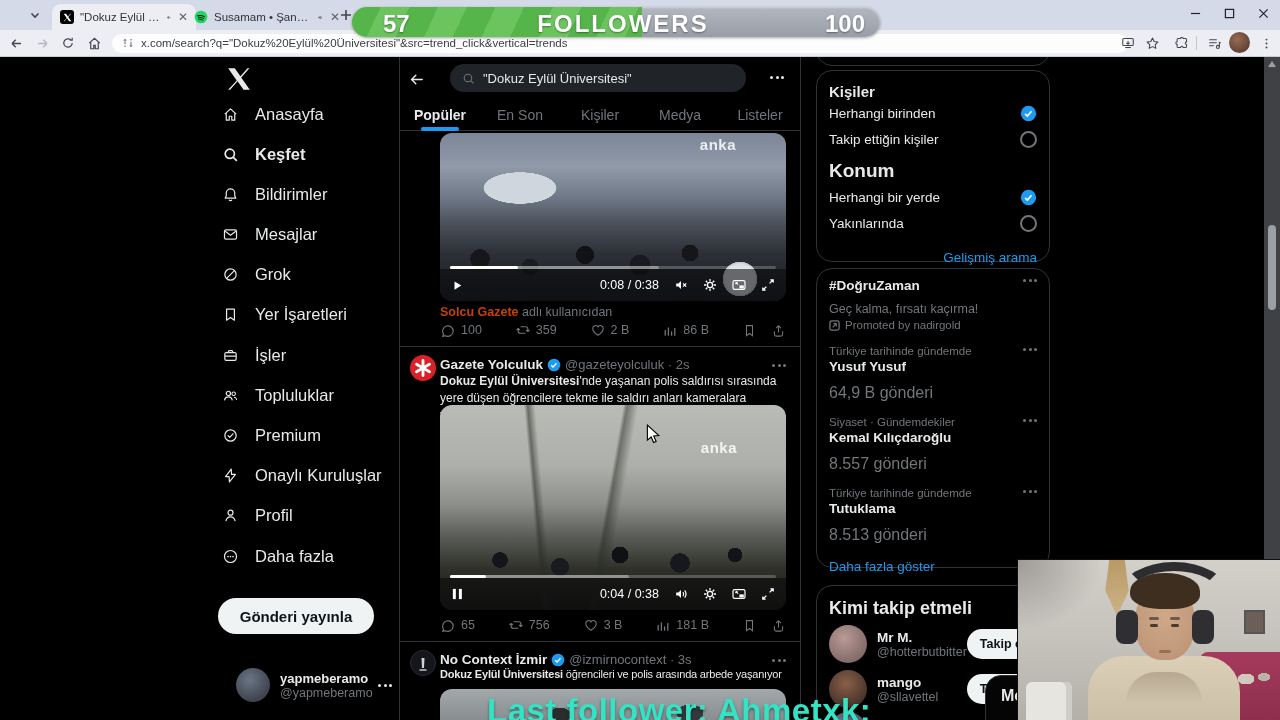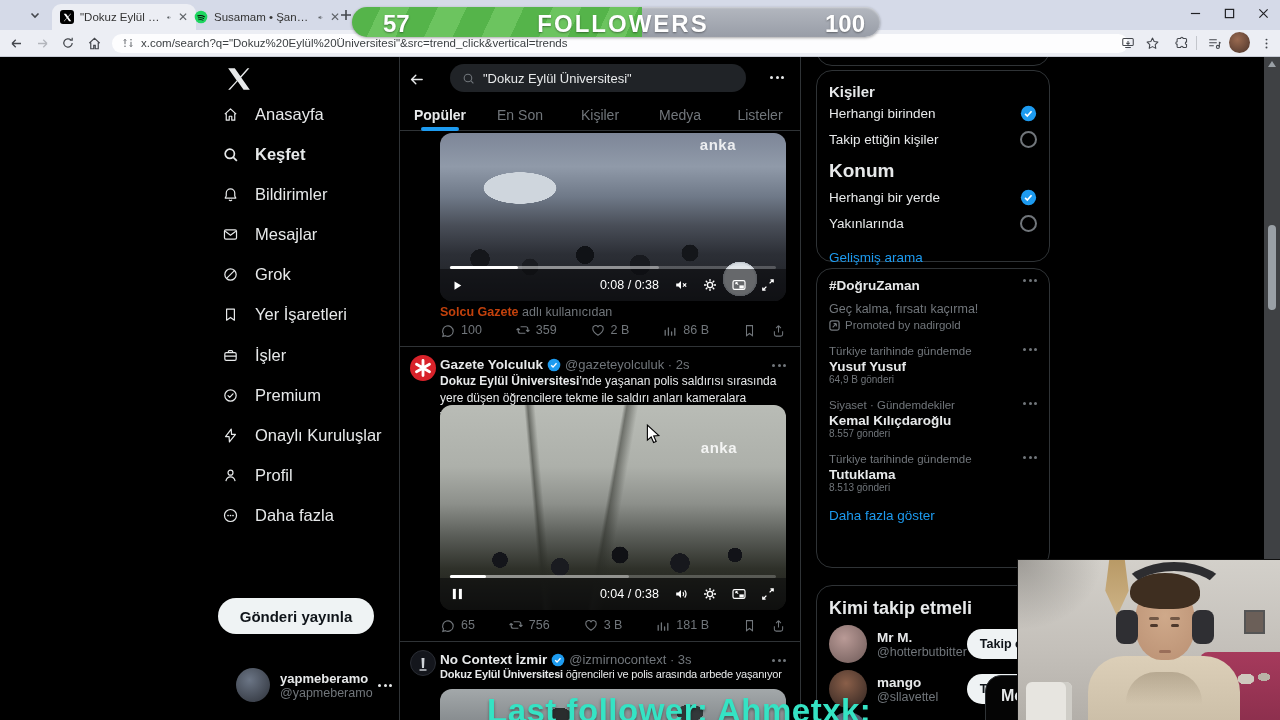--- a/index.html
+++ b/index.html
@@ -78,21 +78,21 @@
   
   .panel{position:absolute;left:816px;width:234px;border:1px solid #2f3336;border-radius:16px;box-sizing:border-box;background:#000;}
   .phead{font-weight:bold;font-size:18px;color:#e7e9ea;padding:12px 12px 4px;}
   .filtrow{display:flex;align-items:center;justify-content:space-between;padding:4.5px 12px;font-size:13.5px;color:#e7e9ea;}
   .fhdr{font-weight:bold;font-size:19px;color:#e7e9ea;padding:8px 12px 2px;}
   .ring{width:17px;height:17px;border:2px solid #71767b;border-radius:50%;box-sizing:border-box;}
   .bluelink{color:#1d9bf0;font-size:13.5px;padding:12px;}
   .trend{position:relative;padding:7px 12px;}
   .t-top{font-size:11.5px;color:#71767b;}
   .t-title{font-size:13.5px;font-weight:bold;color:#e7e9ea;margin-top:2px;}
-  .t-sub{font-size:10px;color:#71767b;margin-top:0;}
+  .t-sub{font-size:16px;color:#71767b;margin-top:10px;}
   .t-dots{position:absolute;right:12px;top:10px;}
   .promo{display:flex;align-items:center;gap:5px;font-size:11.5px;color:#71767b;margin-top:3px;}
   .fuser{position:absolute;left:12px;width:210px;height:42px;display:flex;align-items:center;gap:10px;}
   .fava{width:38px;height:38px;border-radius:50%;flex:0 0 auto;}
   .fname{font-size:13.5px;font-weight:bold;color:#e7e9ea;display:flex;align-items:center;gap:3px;}
   .fhandle{font-size:12.5px;color:#71767b;}
   .fbtn{position:absolute;right:0;top:5px;width:72px;height:30px;border-radius:15px;background:#eff3f4;color:#0f1419;font-weight:bold;font-size:12.5px;display:flex;align-items:center;justify-content:center;}
   
   .lastfollower{position:absolute;left:487px;top:692px;z-index:40;font-weight:bold;font-size:33px;letter-spacing:.5px;color:#35e3c4;text-shadow:0 2px 3px rgba(0,20,16,.45);white-space:nowrap;}
   .drawer{position:absolute;left:985px;top:619px;width:80px;height:45px;background:#050505;border:1px solid #2f3336;border-radius:16px 0 0 0;z-index:5;}
@@ -175,20 +175,29 @@
       </div>
       <div class="nav-row">
         <svg class="chk" width="24" height="24" viewBox="0 0 24 24">
             <rect x="4" y="8" width="16" height="11" rx="2" fill="none" stroke="#e7e9ea" stroke-width="1.7"></rect>
             <path d="M9 8V6.5A1.5 1.5 0 0 1 10.5 5h3A1.5 1.5 0 0 1 15 6.5V8M4 13h16" fill="none" stroke="#e7e9ea" stroke-width="1.7"></path>
           </svg>
         <span>İşler</span>
       </div>
       <div class="nav-row">
         <svg class="chk" width="24" height="24" viewBox="0 0 24 24">
+            <circle cx="9" cy="9" r="3" fill="none" stroke="#e7e9ea" stroke-width="1.7"></circle>
+            <path d="M3.5 19c.5-3.5 2.8-5 5.5-5s5 1.5 5.5 5" fill="none" stroke="#e7e9ea" stroke-width="1.7"></path>
+            <circle cx="16.5" cy="9.5" r="2.5" fill="none" stroke="#e7e9ea" stroke-width="1.5"></circle>
+            <path d="M16.8 14.2c2.2.3 3.6 1.7 4 4.1" fill="none" stroke="#e7e9ea" stroke-width="1.5"></path>
+          </svg>
+        <span>Topluluklar</span>
+      </div>
+      <div class="nav-row">
+        <svg class="chk" width="24" height="24" viewBox="0 0 24 24">
             <circle cx="12" cy="12" r="8" fill="none" stroke="#e7e9ea" stroke-width="1.7"></circle>
             <path d="M8.5 12.2l2.4 2.4 4.6-5" fill="none" stroke="#e7e9ea" stroke-width="1.7" stroke-linecap="round" stroke-linejoin="round"></path>
           </svg>
         <span>Premium</span>
       </div>
       <div class="nav-row">
         <svg class="chk" width="24" height="24" viewBox="0 0 24 24">
             <path d="M13 3 5 13.5h5L10.5 21 19 10.5h-5.5z" fill="none" stroke="#e7e9ea" stroke-width="1.7" stroke-linejoin="round"></path>
           </svg>
         <span>Onaylı Kuruluşlar</span>
@@ -456,21 +465,21 @@
         <span>Herhangi bir yerde</span>
         <svg class="chk" viewBox="0 0 20 20">
             <circle cx="10" cy="10" r="9" fill="#1d9bf0"></circle>
             <path d="M6 10.4l2.6 2.6 5-5.6" fill="none" stroke="#fff" stroke-width="2"></path>
           </svg>
       </div>
       <div class="filtrow">
         <span>Yakınlarında</span>
         <span class="ring"></span>
       </div>
-      <div class="bluelink" style="padding-top:14px;">Gelişmiş arama</div>
+      <div class="bluelink" style="padding-top:14px;text-align:right;">Gelişmiş arama</div>
     </div>
 
     <div class="panel" style="top:212px;height:300px;">
       <div class="trend">
         <div class="t-title">#DoğruZaman</div>
         <div class="t-sub" style="font-size:12.5px;margin-top:9px;">Geç kalma, fırsatı kaçırma!</div>
         <div class="promo">
           <svg width="11" height="11" viewBox="0 0 12 12">
               <rect x="1" y="1" width="10" height="10" rx="2" fill="none" stroke="#71767b" stroke-width="1.4"></rect>
               <path d="M4 8l4-4M8 4v3M8 4H5" stroke="#71767b" stroke-width="1.2" fill="none"></path>

